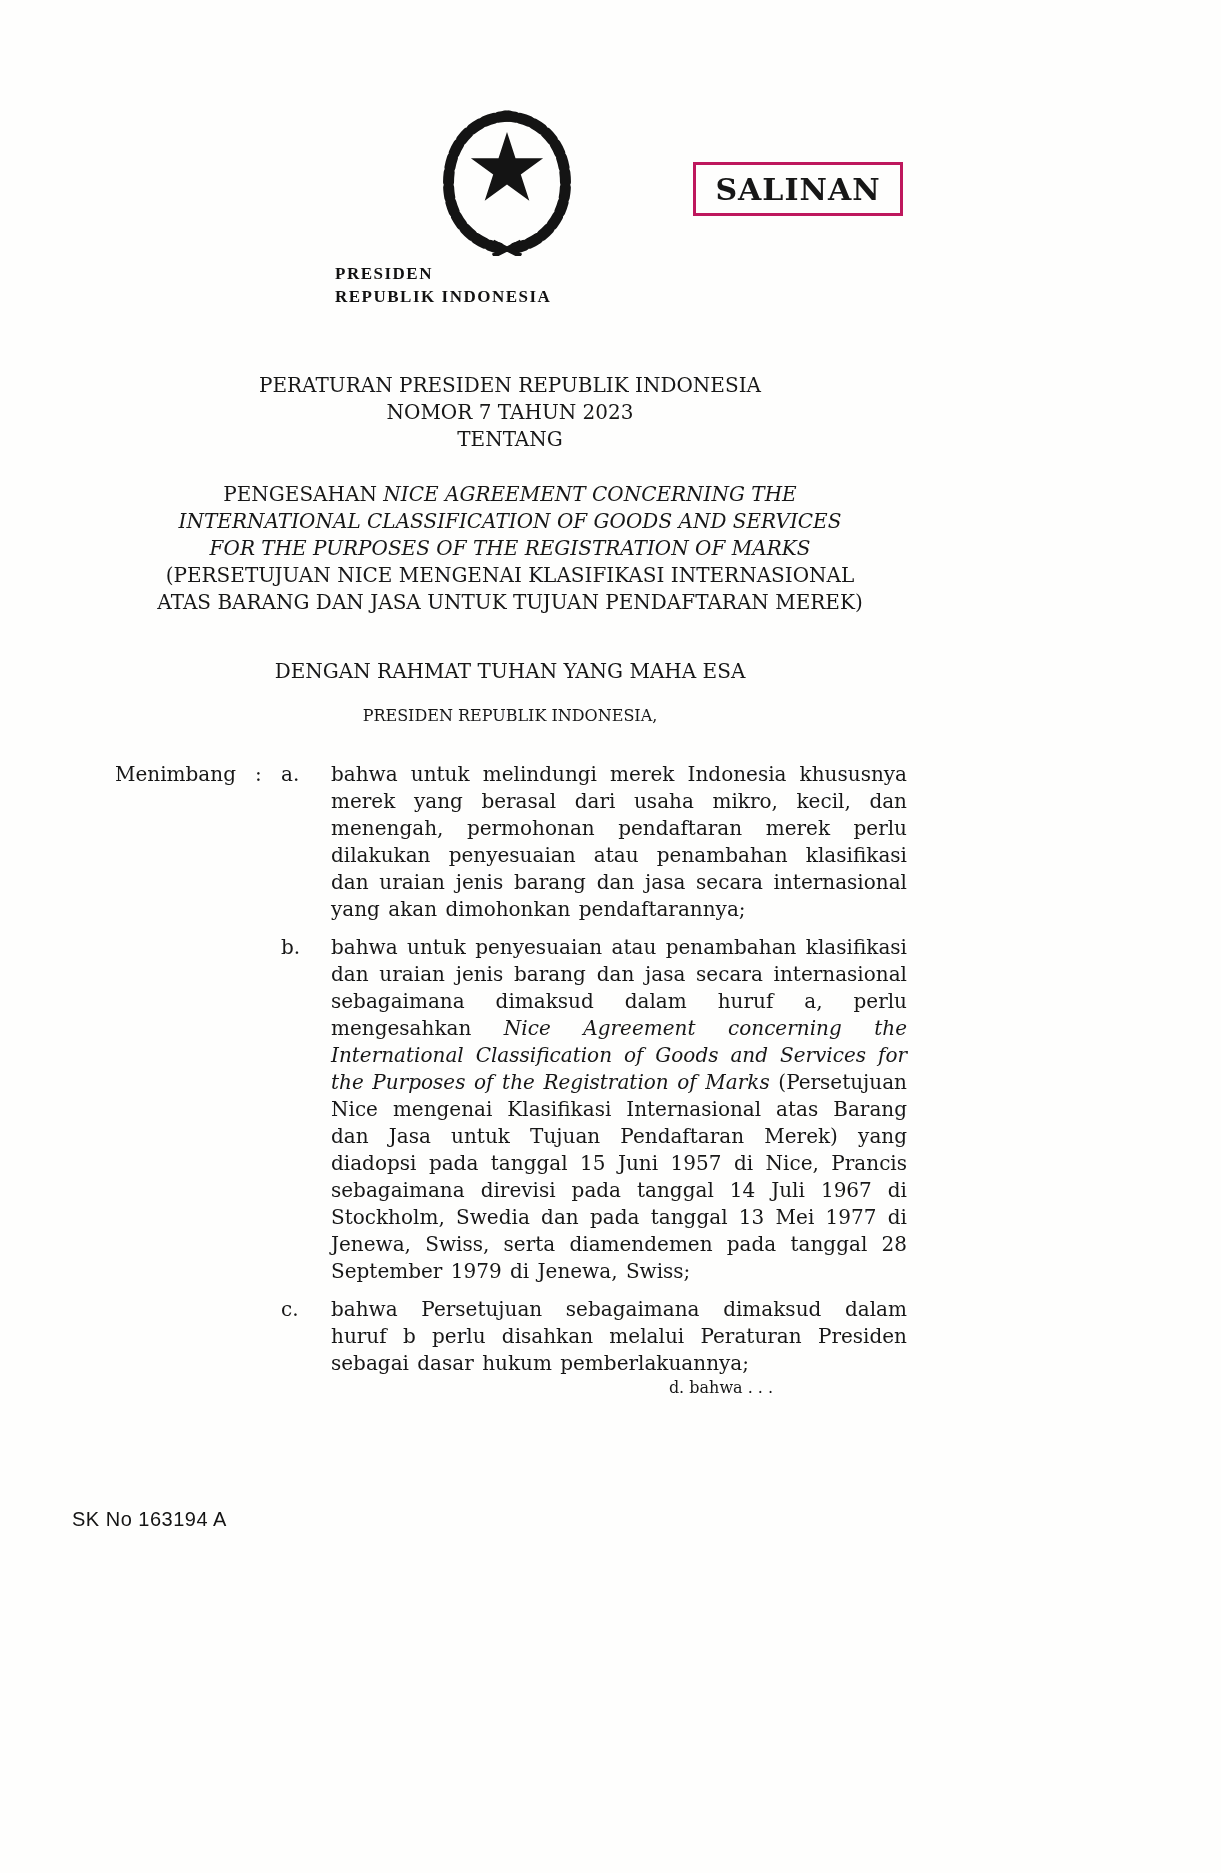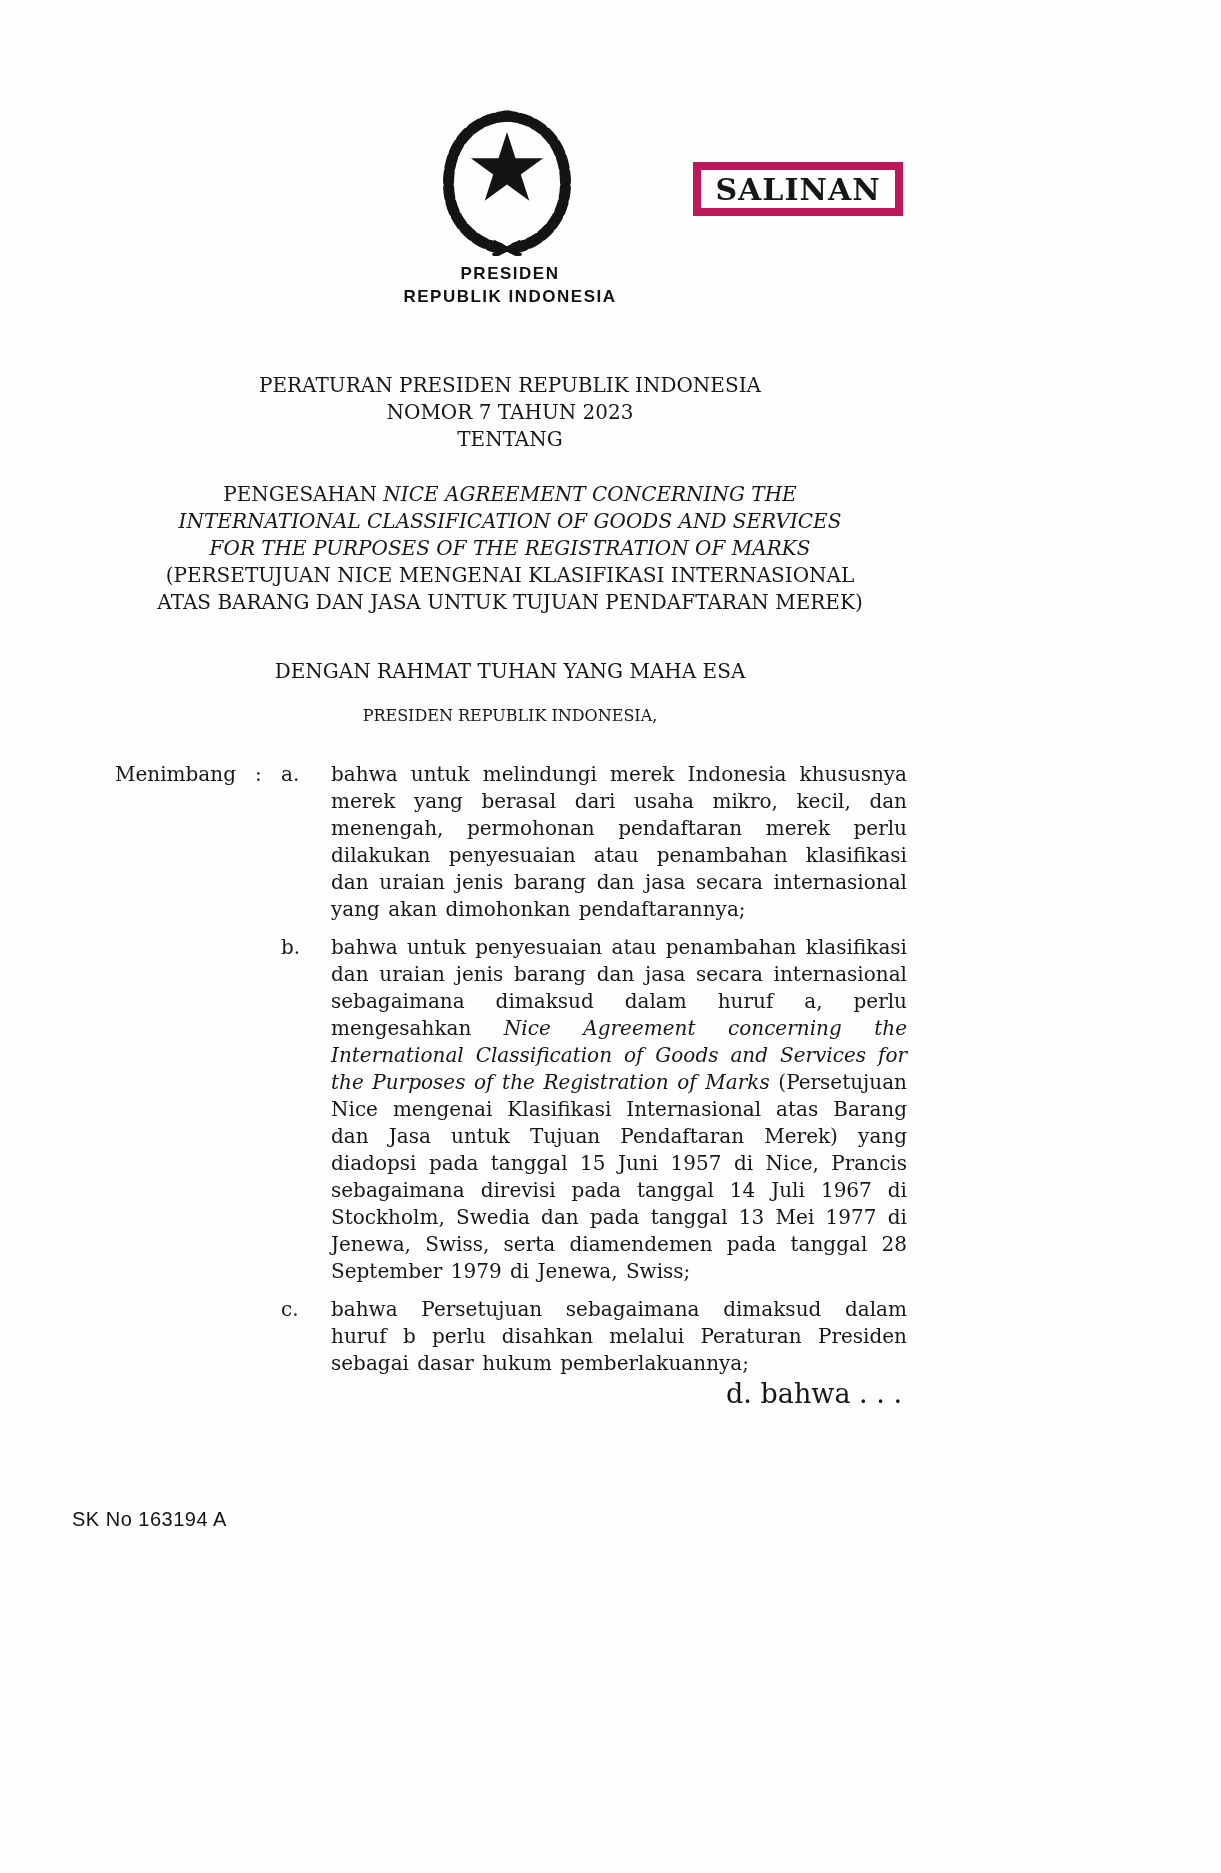--- a/index.html
+++ b/index.html
@@ -13,30 +13,30 @@
     font-family: "DejaVu Serif", "Liberation Serif", serif;
     overflow: hidden;
   }
 
   
   .emblem { position: absolute; left: 437px; top: 104px; width: 140px; height: 152px; }
 
   
   .letterhead {
     position: absolute; left: 335px; top: 262px; width: 350px;
-    text-align: center;
-    font-family: Liberation Sans, sans-serif;
+    text-align: left;
+    font-family: Liberation Serif, serif;
     font-weight: bold; font-size: 17px; line-height: 23px;
     letter-spacing: 1.5px; color: #121212;
   }
 
   
   .stamp {
     position: absolute; left: 693px; top: 162px; width: 210px; height: 54px;
-    border: 8px solid #be185d;
+    border: 3px solid #be185d;
     display: flex; align-items: center; justify-content: center;
     font-weight: bold; font-size: 30px; letter-spacing: 1px;
     font-family: "DejaVu Serif", serif;
   }
 
   
   .title-block {
     position: absolute; left: 110px; top: 372px; width: 800px;
     text-align: center; font-size: 20px; line-height: 27px;
   }
@@ -61,22 +61,22 @@
   .considerations { position: absolute; left: 115px; top: 761px; width: 792px; font-size: 20px; }
   .c-row { display: flex; align-items: flex-start; }
   .c-row + .c-row { margin-top: 11px; }
   .c-label { width: 140px; flex: 0 0 140px; line-height: 27px; }
   .c-colon { width: 26px; flex: 0 0 26px; line-height: 27px; }
   .c-letter { width: 50px; flex: 0 0 50px; line-height: 27px; }
   .c-text { flex: 1; text-align: justify; line-height: 27px; word-spacing: 2px; }
 
   
   .continuation {
-    position: absolute; left: 596px; top: 1378px; width: 306px;
-    text-align: right; font-size: 27px;
+    position: absolute; left: 568px; top: 1378px; width: 306px;
+    text-align: center; font-size: 16px;
   }
 
   
   .doc-number {
     position: absolute; left: 72px; top: 1508px;
     font-family: "Liberation Sans", sans-serif;
     font-size: 20px; letter-spacing: 0.5px; color: #141414;
   }
 </style>
 </head>

